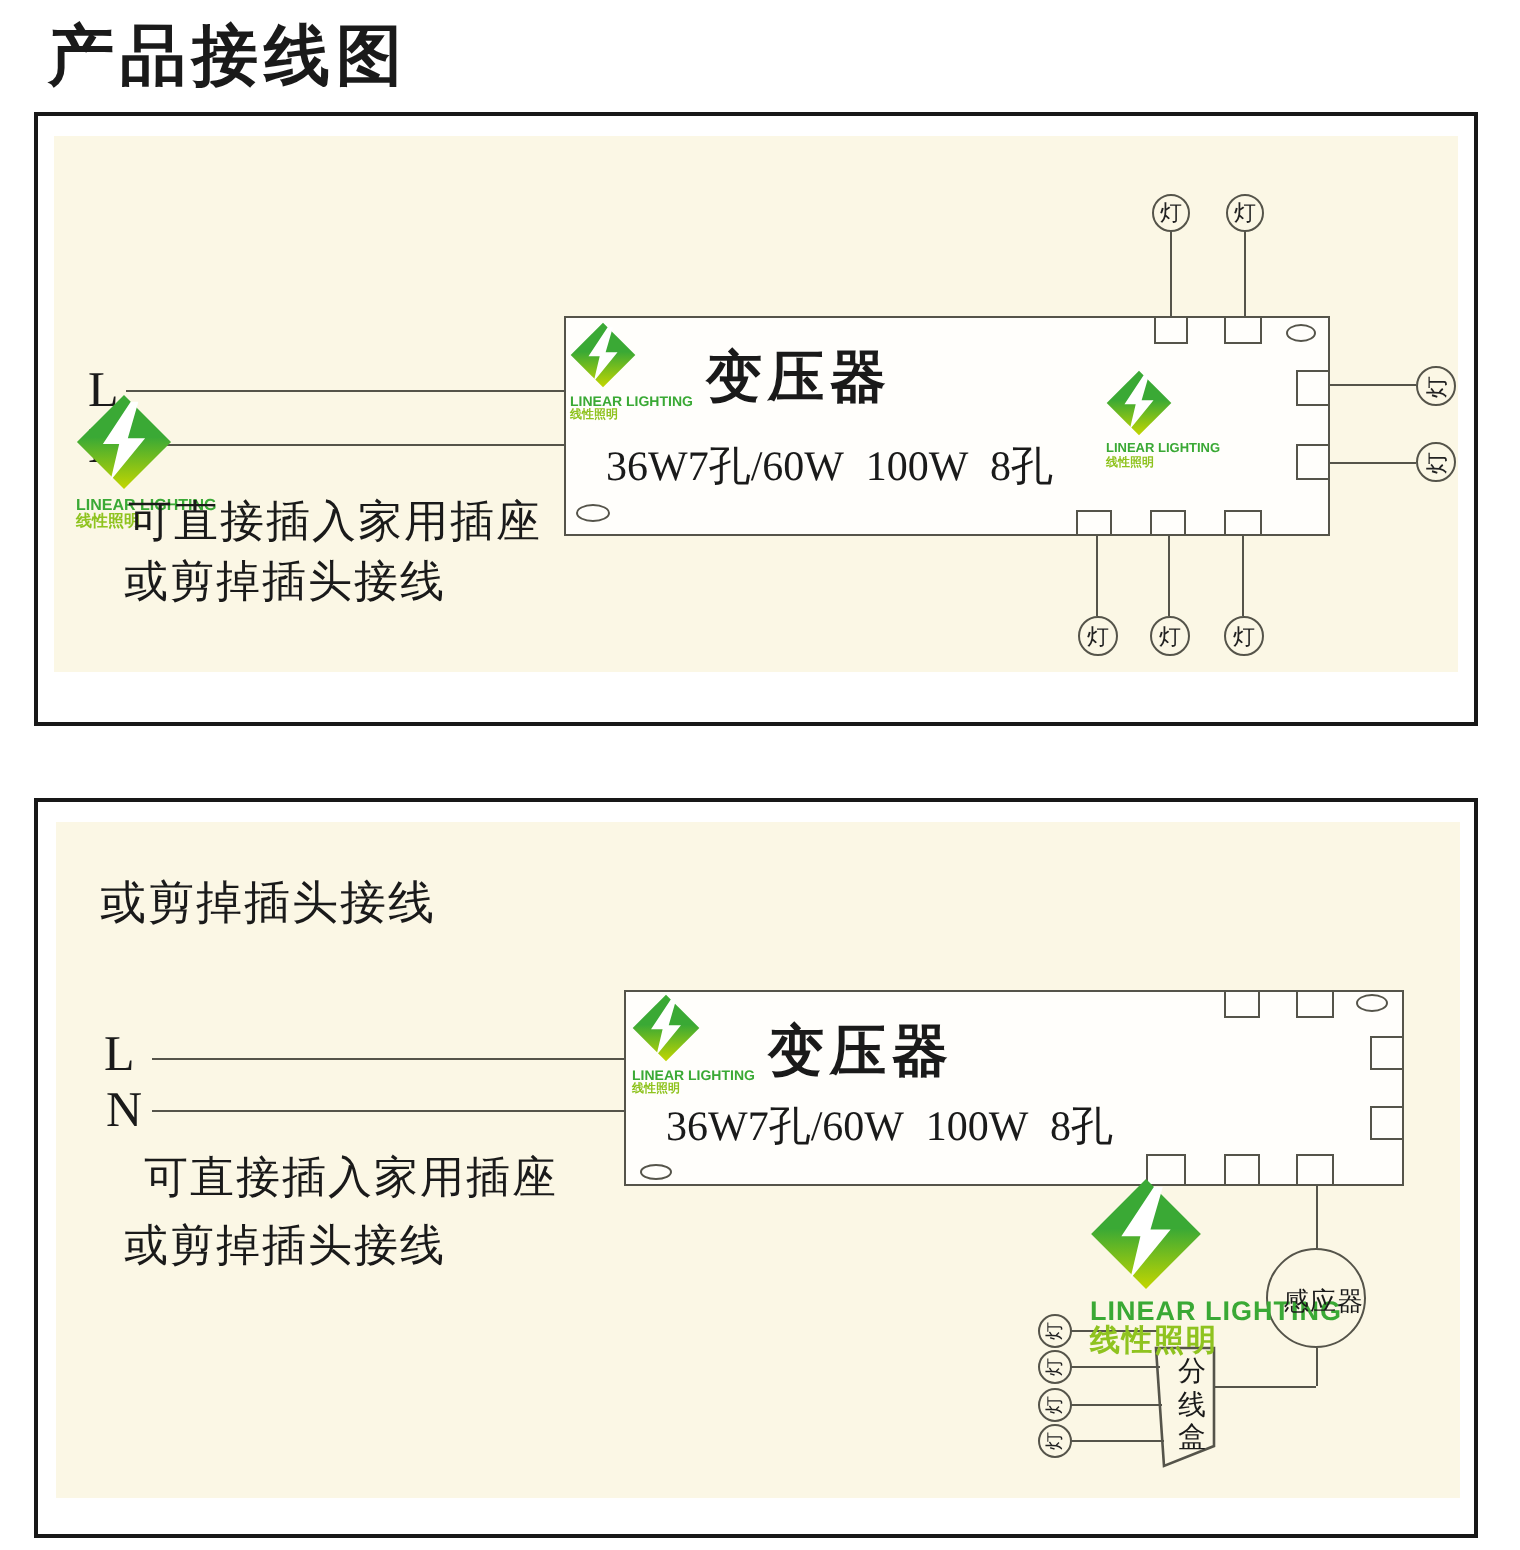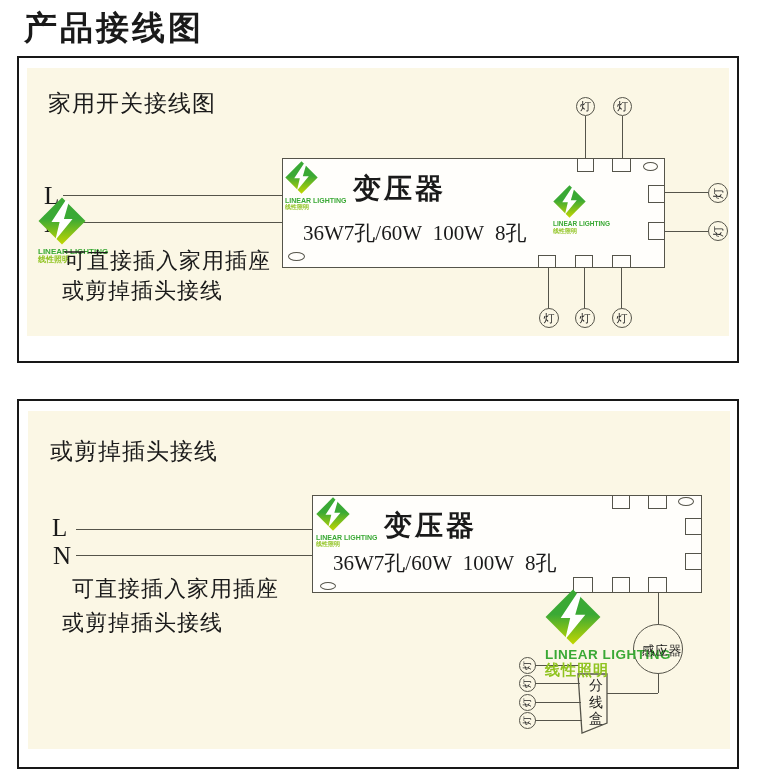--- a/index.html
+++ b/index.html
@@ -40,21 +40,20 @@
 <div id="page">
 
   <div class="page-title">产品接线图</div>
 
   <div class="panel" style="left:17px;top:56px;width:722px;height:307px;"></div>
   <div class="cream" style="left:27px;top:68px;width:702px;height:268px;"></div>
 
   <div class="panel" style="left:17px;top:399px;width:722px;height:370px;"></div>
   <div class="cream" style="left:28px;top:411px;width:702px;height:338px;"></div>
 
-  <div class="heading" style="left:48px;top:88px;">家用开关接线图</div>
 
   <div class="hline" style="left:63px;top:195px;width:219px;"></div>
   <div class="hline" style="left:66px;top:222px;width:216px;"></div>
   <div class="lnlabel" style="left:44px;top:182px;">L</div>
   <div class="lnlabel" style="left:44px;top:210px;">N</div>
 
   <div class="logo" style="left:38px;top:197px;width:78px;">
     <div class="logo-d"><svg width="48" height="48" viewBox="0 0 100 100">
           <defs>
             <linearGradient id="lgrad0" x1="0" y1="0" x2="0" y2="1">

